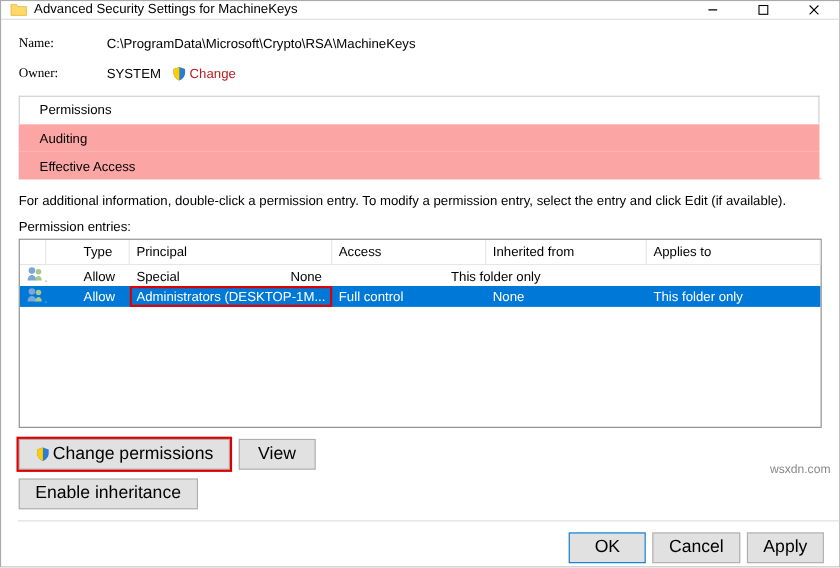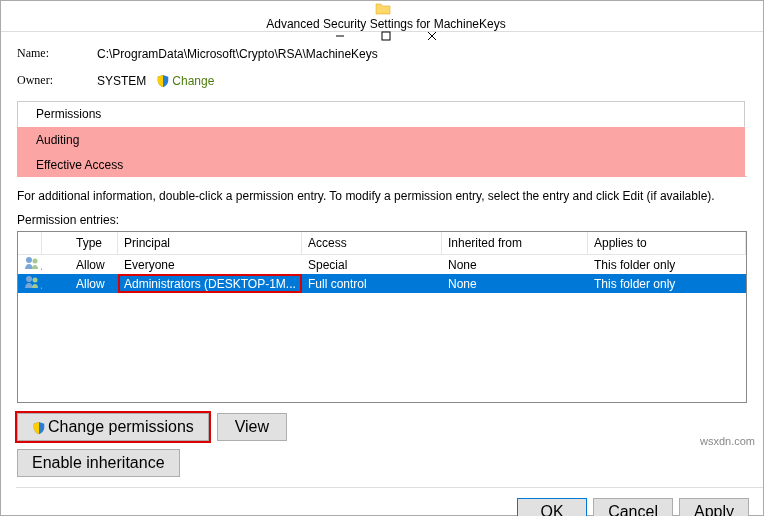--- a/index.html
+++ b/index.html
@@ -1,27 +1,27 @@
 <!DOCTYPE html>
 <html><head>
 <meta charset="utf-8">
 <style>
 html, body { margin:0; padding:0; font-family:"Segoe UI", Tahoma, sans-serif; font-size:12px; color:#000; background:#fff; }
 .window { width:764px; height:516px; border:1px solid #aaa; box-sizing:border-box; position:relative; background:#fff; display:flex; flex-direction:column; }
-.titlebar { height:30px; display:flex; align-items:center; padding:0 0 0 8px; border-bottom:1px solid #ddd;flex-direction:column; }
+.titlebar { height:30px; display:flex; align-items:flex-start; padding:0 0 0 8px; border-bottom:1px solid #ddd; }
 .titlebar .folder-icon { width:16px; height:16px; margin-right:6px; }
 .titlebar .title { flex:1; font-size:12px; }
 .win-btns { display:flex; height:100%; }
 .win-btn { width:46px; display:flex; align-items:center; justify-content:center; font-family:inherit; }
 .win-btn svg { width:10px; height:10px; }
 .content { flex:1; padding:14px 16px 10px 16px; display:flex; flex-direction:column; position:relative; }
 .field-row { display:flex; margin-bottom:12px; align-items:center; }
 .field-label { width:80px;font-family:Liberation Serif, serif; }
 .shield { width:14px; height:14px; vertical-align:middle; margin-right:2px; }
-.link { color:#4d7c0f; cursor:pointer;text-align:center; }
+.link { color:#b91c1c; cursor:pointer;text-align:center; }
 .tabs { display:flex; border-bottom:1px solid #ccc; margin-bottom:12px;flex-direction:column; }
 .tab { padding:5px 18px; border:1px solid transparent; border-bottom:none; cursor:pointer; position:relative; top:1px; background:#fca5a5; margin-right:2px; }
 .tab.active { background:#fff; border-color:#ccc; border-bottom:1px solid #fff; }
 .info-text { margin-bottom:10px; }
 .entries-label { margin-bottom:4px; }
 .table { border:1px solid #888; background:#fff; height:170px; overflow:hidden; }
 .thead { display:flex; background:#fff; border-bottom:1px solid #e5e5e5; }
 .th { padding:4px 6px; box-sizing:border-box; border-right:1px solid #e5e5e5; font-weight:normal; }
 .c-icon { width:24px; }
 .c-type { width:48px;margin-left:28px; }
@@ -114,21 +114,20 @@
       <div class="tr">
         <div class="td c-icon">
           <svg class="users-icon" viewBox="0 0 16 14">
               <circle cx="5" cy="4" r="3" fill="#7aa7d8"></circle>
               <circle cx="11" cy="5" r="2.5" fill="#a5c98f"></circle>
               <path fill="#7aa7d8" d="M1 13c0-3 2-5 4-5s4 2 4 5z"></path>
               <path fill="#a5c98f" d="M8 13c0-2.5 1.5-4 3-4s3 1.5 3 4z"></path>
             </svg>
         </div>
         <div class="td c-type">Allow</div>
-        <div class="td c-principal">Everyone</div>
         <div class="td c-access">Special</div>
         <div class="td c-inherited">None</div>
         <div class="td c-applies">This folder only</div>
       </div>
 
       <div class="tr selected">
         <div class="td c-icon">
           <svg class="users-icon" viewBox="0 0 16 14">
               <circle cx="5" cy="4" r="3" fill="#7aa7d8"></circle>
               <circle cx="11" cy="5" r="2.5" fill="#a5c98f"></circle>

